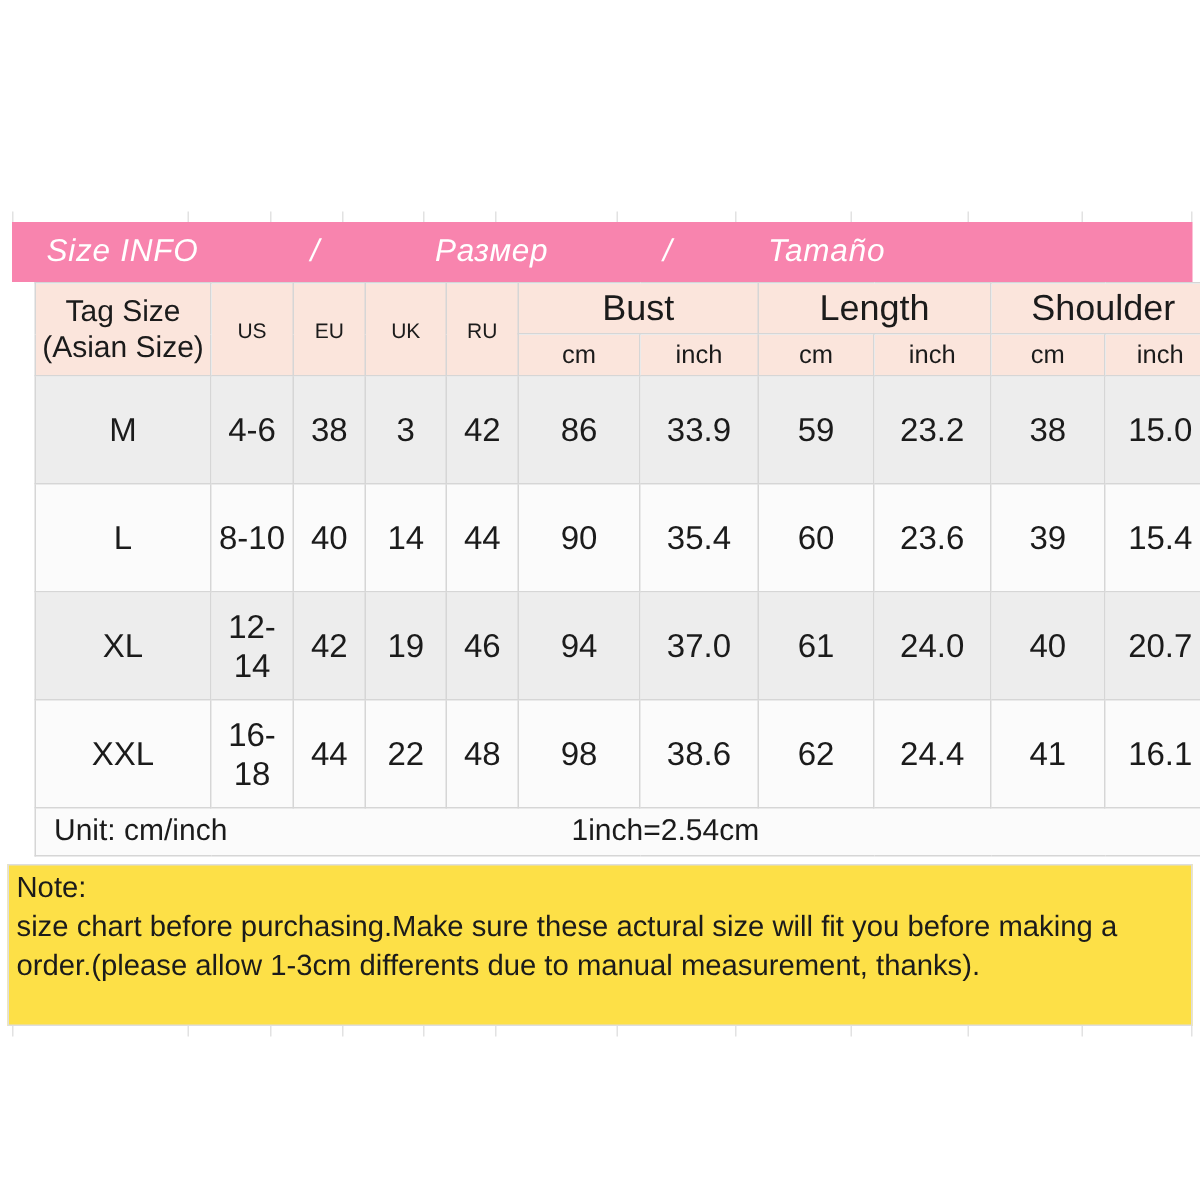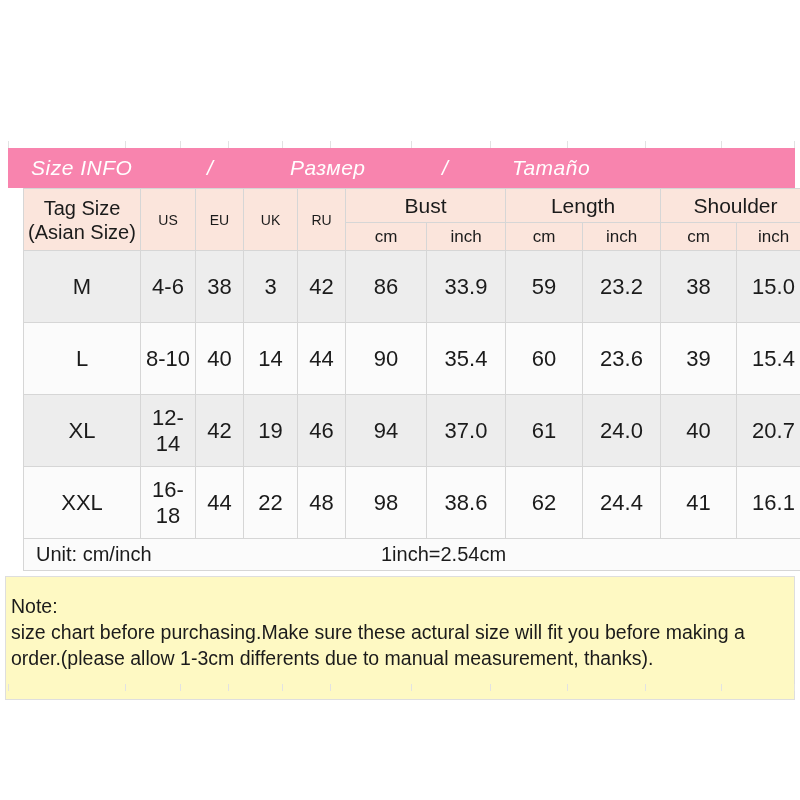--- a/index.html
+++ b/index.html
@@ -28,32 +28,32 @@
   table.size-table td,table.size-table th{border:1px solid var(--border-grey);text-align:center;vertical-align:middle;font-weight:normal;color:var(--ink);overflow:hidden;}
 
   tr.group-row{height:34px;}
   tr.sub-row{height:28px;}
   tr.data-row{height:72px;}
   tr.unit-row{height:32px;}
 
   .hdr{background:var(--header-peach);font-weight:bold;}
   .hdr-tag{font-size:20px;line-height:24px;}
   .hdr-country{font-size:14px;}
-  .hdr-measure{font-size:21px;}
+  .hdr-measure{font-size:24px;}
   .hdr-unit{font-size:17px;}
 
   tr.data-row td{font-size:22px;}
   tr.row-odd td{background:var(--row-grey);}
   tr.row-even td{background:var(--row-white);}
 
   tr.unit-row td{background:var(--row-white);position:relative;text-align:left;font-size:20px;}
   .unit-label{padding-left:12px;}
   .conversion-label{position:absolute;left:357px;top:0;line-height:30px;}
 
-  .note-block{position:absolute;left:5px;top:576px;width:790px;height:124px;background:#fef9c3;border:1px solid #dedede;padding:16px 5px 0 5px;font-size:19.5px;line-height:26px;}
+  .note-block{position:absolute;left:5px;top:576px;width:790px;height:108px;background:#fde047;border:1px solid #dedede;padding:2px 5px 0 5px;font-size:19.5px;line-height:26px;}
   .note-block .red{color:var(--note-red);}
 </style>
 </head>
 <body>
 
 <div class="grid-strip top">
   <i style="left:0"></i>
     <i style="left:117px"></i>
     <i style="left:172px"></i>
     <i style="left:220px"></i>

